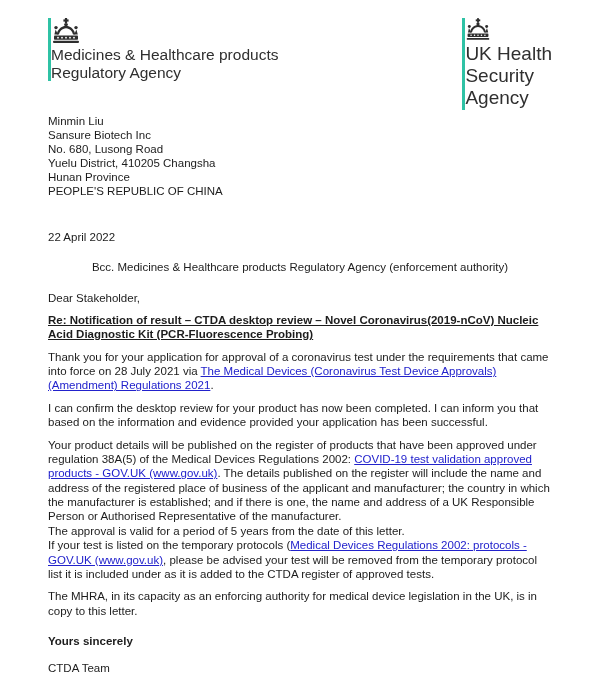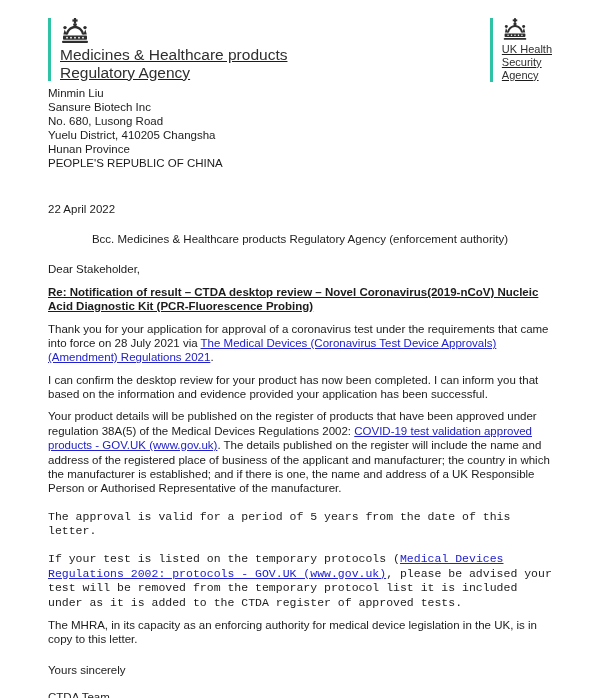--- a/index.html
+++ b/index.html
@@ -4,33 +4,33 @@
 <style>
   :root{ --teal:#2FC2A5; --ink:#1c1c1c; --link:#2222CC; }
   html,body{margin:0;padding:0;background:#ffffff;}
   .page{
     width:600px;height:698px;box-sizing:border-box;
     padding:18px 48px 0 48px;background:#fff;overflow:hidden;
     font-family:"Liberation Sans",sans-serif;font-size:11.5px;
     line-height:1.25;color:var(--ink);position:relative;
   }
   .header{display:flex;justify-content:space-between;align-items:flex-start;}
-  .logo{border-left:3px solid var(--teal);padding-left:9px;text-decoration:underline;}
+  .logo{border-left:3px solid var(--teal);padding-left:0;}
   .crown{display:block;margin-bottom:3px;}
   .mhra-text{font-size:15.5px;line-height:1.13;color:#2f2f2f;}
-  .ukhsa-text{font-size:11px;line-height:1.17;color:#2f2f2f;}
+  .ukhsa-text{font-size:19px;line-height:1.17;color:#2f2f2f;}
   .address{margin-top:4px;line-height:1.22;}
   .date-line{margin-top:32px;}
   .bcc{margin-top:16px;text-align:center;}
   .salutation{margin-top:16px;}
   .subject{margin-top:8px;font-weight:bold;text-decoration:underline;max-width:504px;}
   p.para{margin:8px 0 0 0;max-width:506px;}
-  p.para-sp{margin-top:14px;font-family:Liberation Mono, monospace;}
+  p.para-sp{margin-top:0;}
   a.doc-link{color:var(--link);text-decoration:underline;cursor:pointer;}
-  .closing{margin-top:16px;}
+  .closing{margin-top:16px;font-weight:bold;}
   .signature{margin-top:13px;}
 </style>
 </head>
 <body>
 
 <div class="page">
 
   <div class="header">
 
     <div class="logo">

